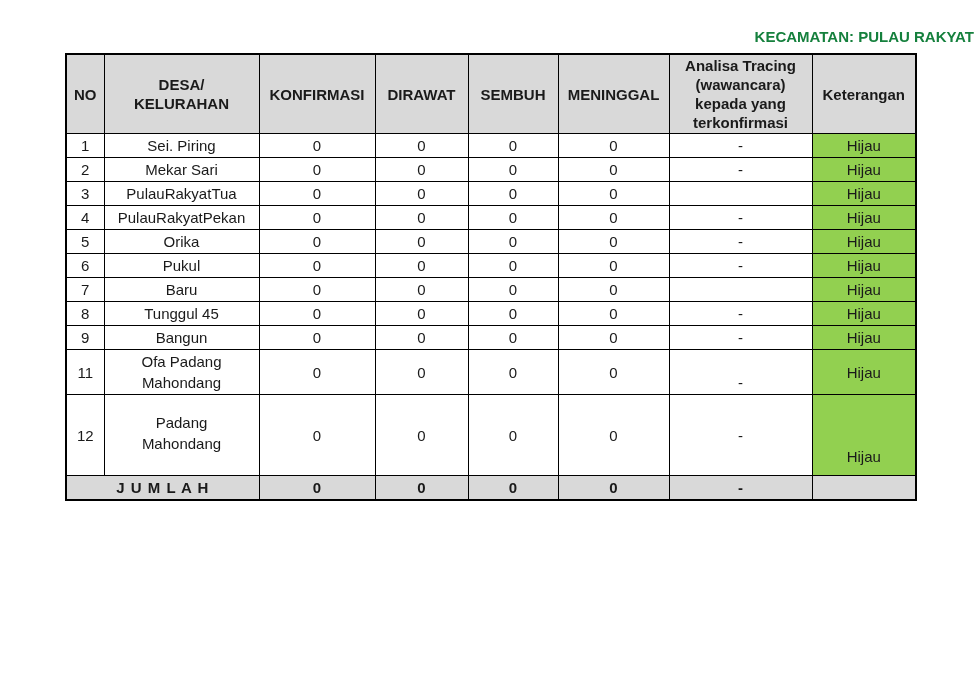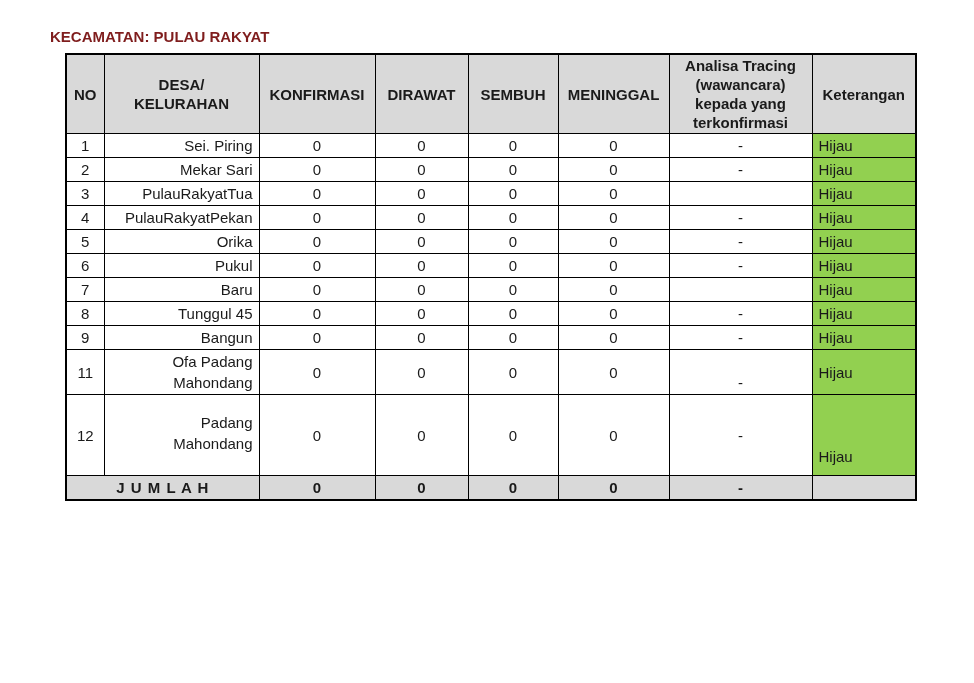--- a/index.html
+++ b/index.html
@@ -22,21 +22,22 @@
     text-align:center;
     font-weight:bold;
     font-size:19px;
     line-height:26px;
     color:#111;
   }
   .section-label{
     margin:28px 0 8px 50px;
     font-weight:bold;
     font-size:15px;
-    color:#7f1d1d;
+    color:#15803d;
+    text-align:right;
   }
   table.report{
     border-collapse:collapse;
     table-layout:fixed;
     margin-left:65px;
     width:850px;
     font-size:15px;
   }
   table.report th, table.report td{
     border:1px solid var(--border);
@@ -51,23 +52,23 @@
     vertical-align:middle;
     height:64px;
     white-space:pre-line;
     border-bottom:3px solid var(--border);
     font-size:15px;
     line-height:19px;
   }
   tbody tr{height:23px;}
   tbody td{vertical-align:middle;}
   td.c-no{text-align:center;}
-  td.c-desa{text-align:right;white-space:pre-line;line-height:21px;}
+  td.c-desa{text-align:center;white-space:pre-line;line-height:21px;}
   td.c-num{text-align:center;}
-  td.c-ket{text-align:left;margin-top:12px;}
+  td.c-ket{text-align:center;margin-top:12px;}
   td.green{background:var(--green);}
   tr.row-mid{height:45px;}
   tr.row-tall{height:81px;}
   tr.row-mid td.c-tracing{vertical-align:bottom;padding-bottom:3px;}
   tr.row-tall td.c-desa{vertical-align:bottom;padding-bottom:21px;}
   tr.row-tall td.c-ket{vertical-align:bottom;padding-bottom:10px;}
   tfoot tr{height:24px;}
   tfoot td{
     background:var(--header-bg);
     font-weight:bold;

